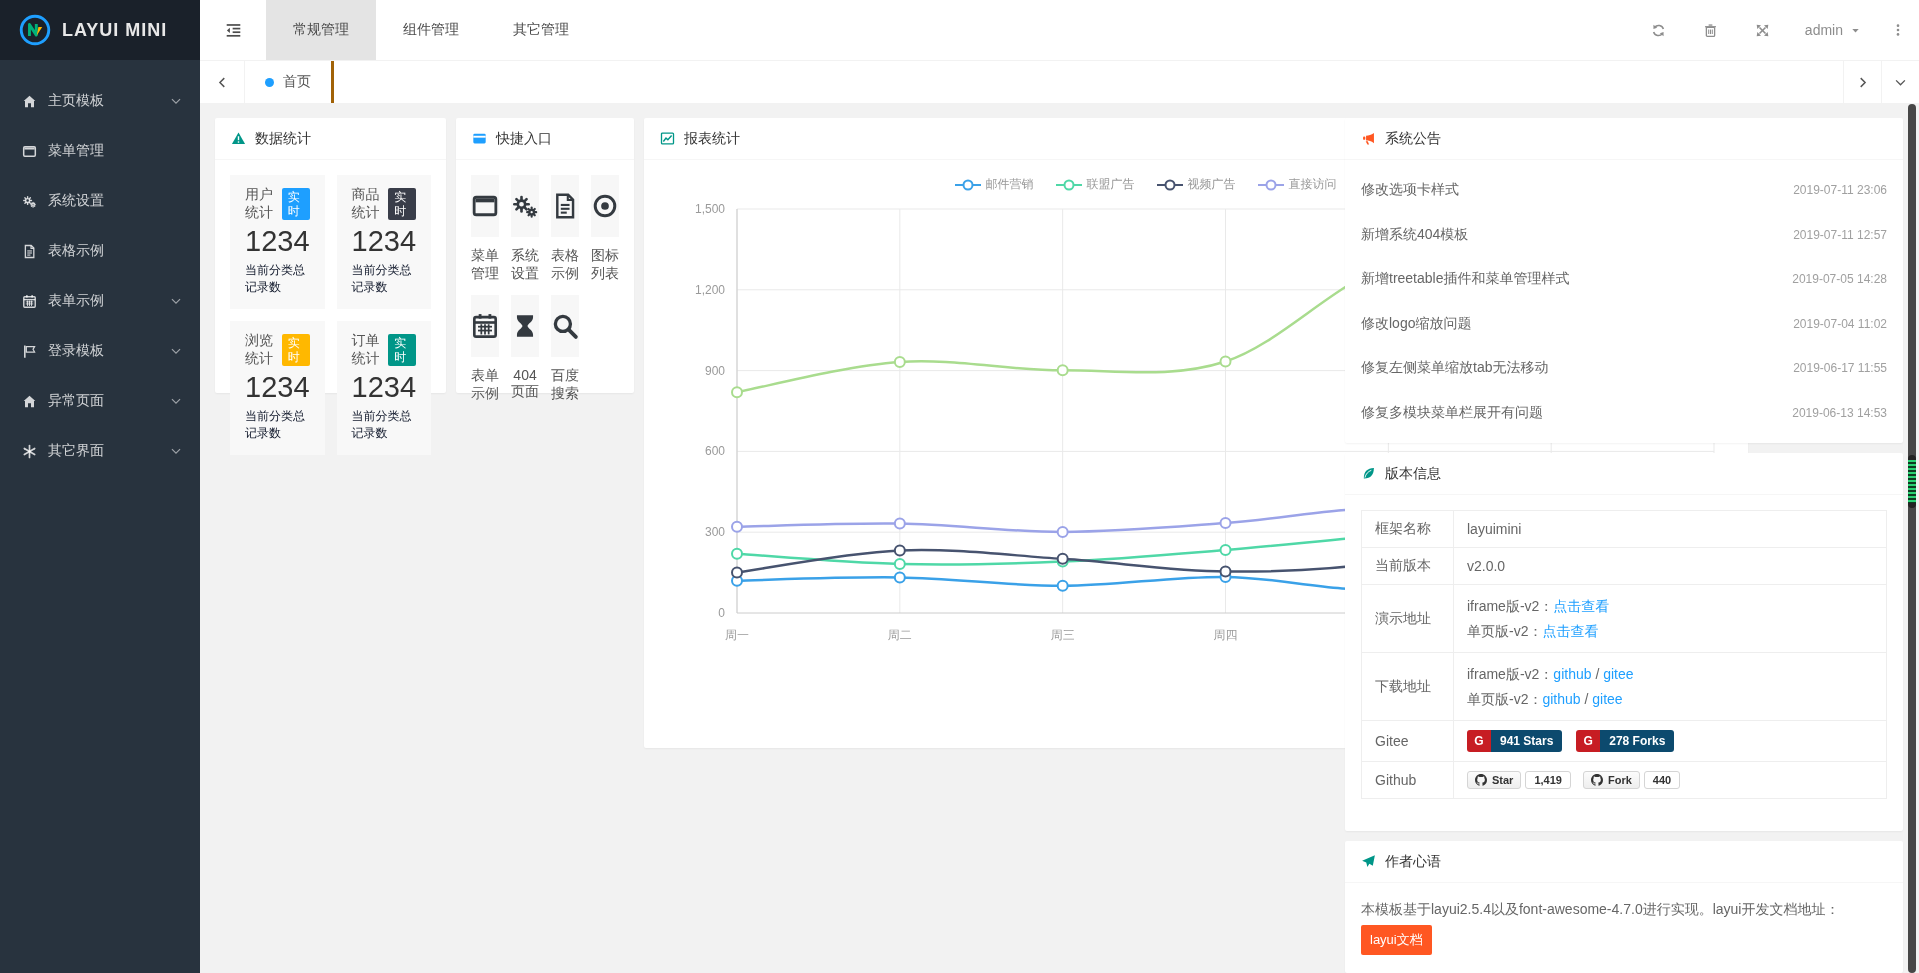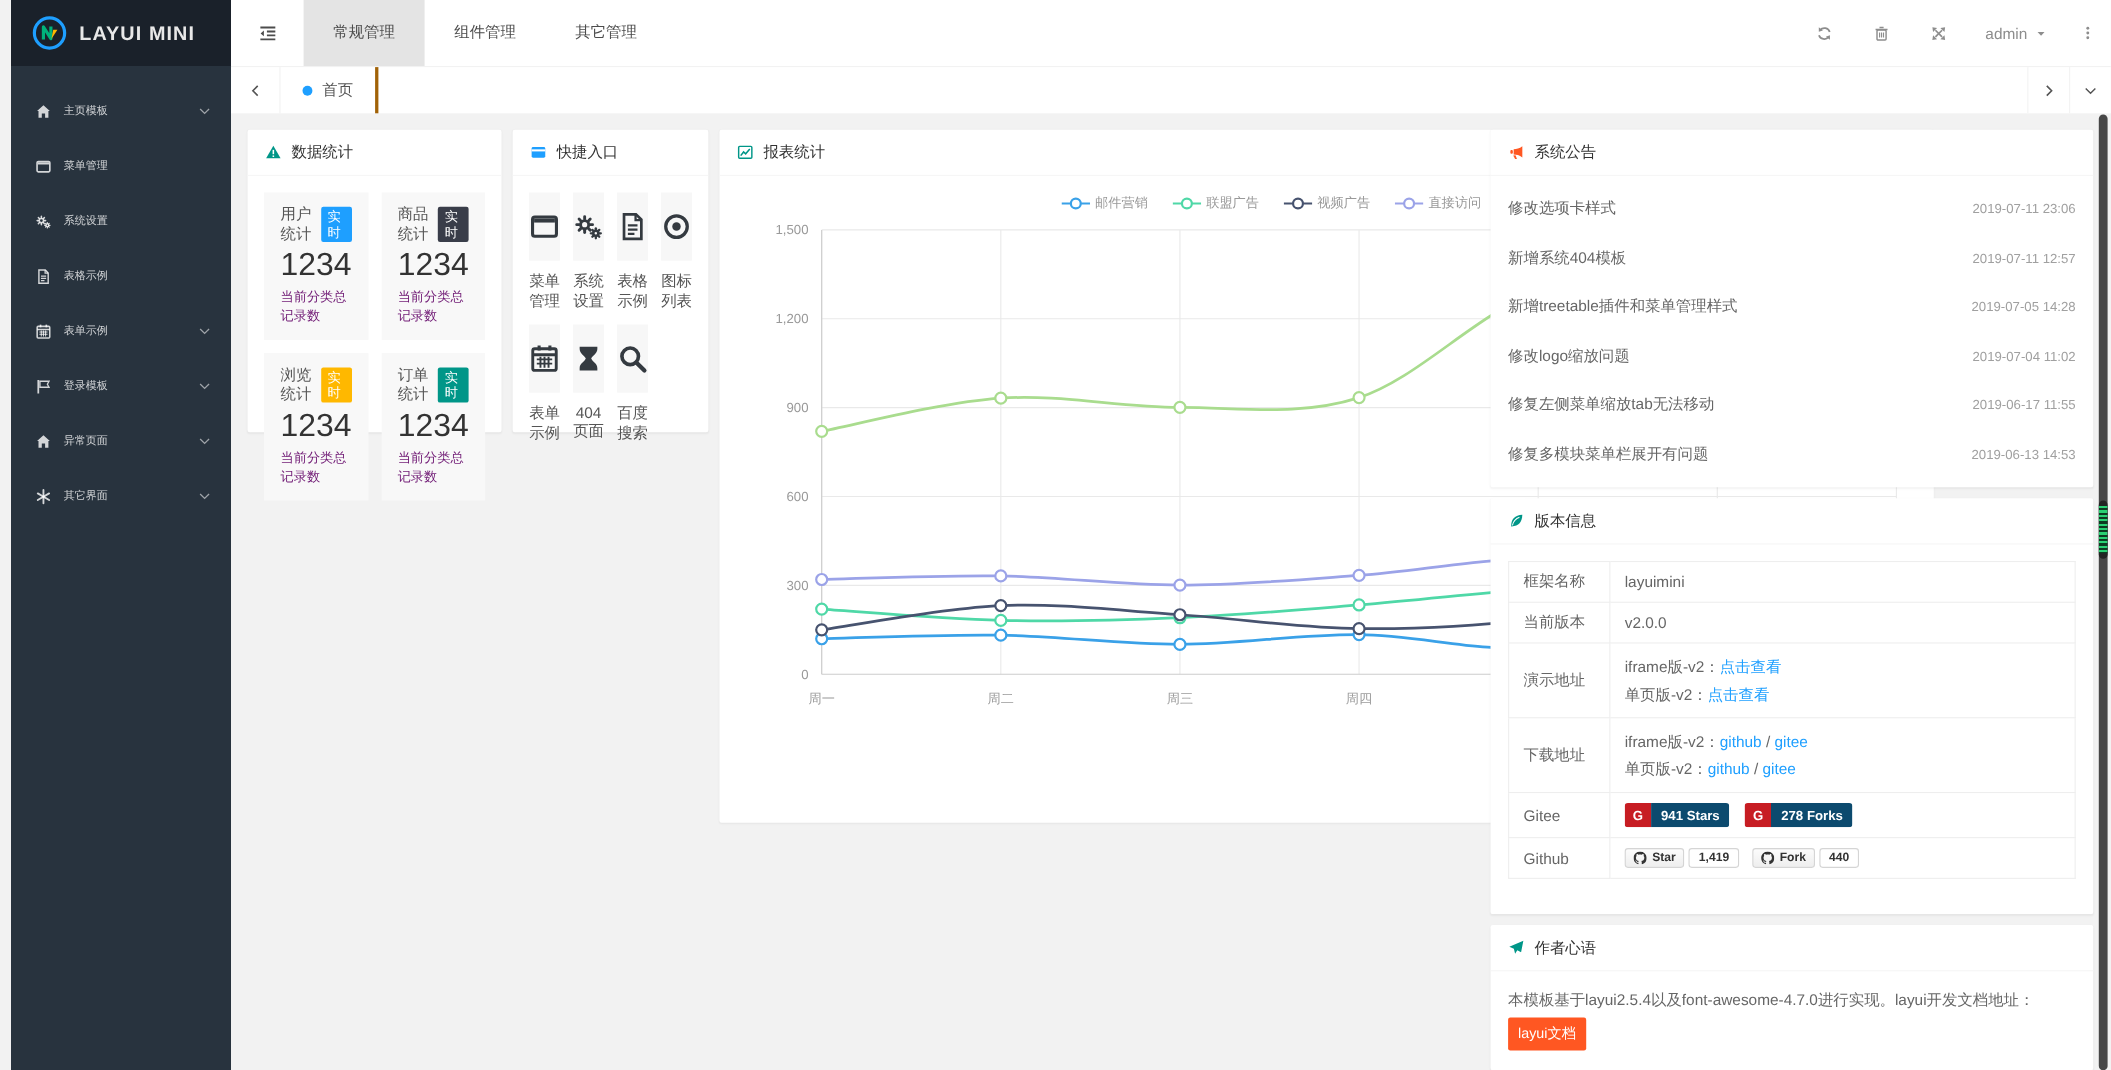--- a/index.html
+++ b/index.html
@@ -2,29 +2,29 @@
 <html><head>
 <meta charset="utf-8">
 <style>
   * { box-sizing: border-box; margin: 0; padding: 0; }
   html,body { width:1919px; height:973px; overflow:hidden; }
   body { font-family:"Liberation Sans","DejaVu Sans",sans-serif; font-size:14px; color:#666; background:#F2F2F2; position:relative; }
   svg { display:block; }
   .ic { display:inline-flex; }
   .ic svg { width:100%; height:100%; }
 
-  .app { display:flex; width:100%; height:100%;padding-left:10px; }
+  .app { display:flex; width:100%; height:100%; }
 
   
   .sidebar { width:200px; flex:0 0 200px; background:#28333E; }
   .logo { height:60px; background:#1A212A; display:flex; align-items:center; padding-left:18px; gap:10px; cursor:pointer; }
   .logo-mark { width:34px; height:34px; }
   .logo-title { color:#E8E8E8; font-size:18px; font-weight:bold; letter-spacing:1px; }
   .menu { list-style:none; padding-top:16px; }
-  .menu li { height:50px; display:flex; align-items:center; padding:0 18px 0 22px; color:rgba(255,255,255,.78); font-size:10px; cursor:pointer;text-align:right; }
+  .menu li { height:50px; display:flex; align-items:center; padding:0 18px 0 22px; color:rgba(255,255,255,.78); font-size:14px; cursor:pointer;text-align:right; }
   .mi-icon { width:15px; height:15px; margin-right:11px; color:rgba(255,255,255,.8); }
   .chev { margin-left:auto; width:12px; height:12px; color:rgba(255,255,255,.55); }
 
   
   .main { flex:1; display:flex; flex-direction:column; min-width:0; }
   .topbar { height:60px; background:#fff; display:flex; align-items:stretch; flex-shrink:0; }
   .burger { width:66px; display:flex; align-items:center; justify-content:center; color:#4c4c4c; cursor:pointer; }
   .burger .ic { width:17px; height:17px; }
   .top-tabs { display:flex; }
   .top-tab { padding:0 27px; display:flex; align-items:center; font-size:14px; color:#4c4c4c; cursor:pointer; }
@@ -58,21 +58,21 @@
   .c-teal { color:#009688; } .c-blue { color:#1E9FFF; } .c-orange { color:#FF5722; }
 
   
   .card-stats { height:275px; }
   .stat-grid { display:grid; grid-template-columns:1fr 1fr; gap:12px; padding:15px; }
   .stat-box { background:#F8F8F8; padding:11px 15px 13px; cursor:pointer; }
   .stat-top { display:flex; align-items:center; justify-content:space-between; font-size:14px; color:#555; }
   .badge { font-size:12px; color:#fff; padding:2px 6px; border-radius:2px; line-height:1.2; }
   .b-blue { background:#1E9FFF; } .b-dark { background:#393D49; } .b-yellow { background:#FFB800; } .b-green { background:#009688; }
   .stat-num { font-size:29px; color:#333; margin:3px 0 4px; }
-  .stat-desc { font-size:12px; color:#701a75; }
+  .stat-desc { font-size:12px; color:#0f172a; }
 
   
   .card-quick { height:275px; }
   .quick-grid { display:grid; grid-template-columns:repeat(4,1fr); gap:12px; padding:15px; }
   .q-item { text-align:center; cursor:pointer; }
   .q-box { background:#F7F7F7; height:62px; display:flex; align-items:center; justify-content:center; color:#343A40; }
   .q-box .ic { width:28px; height:28px; }
   .q-label { margin-top:10px; font-size:14px; color:#555; }
 
   

